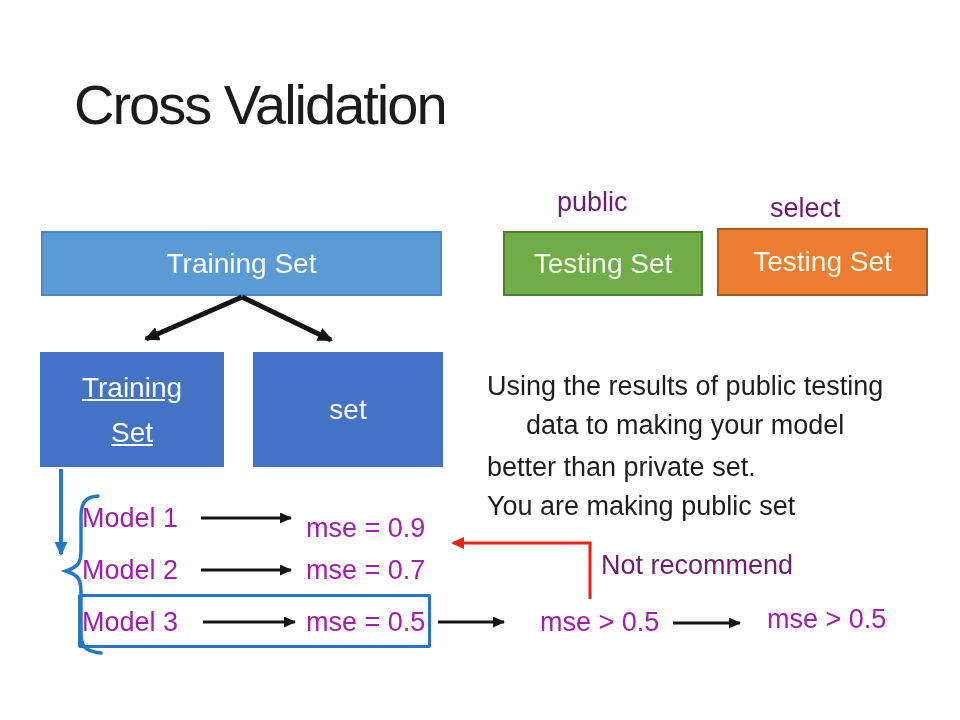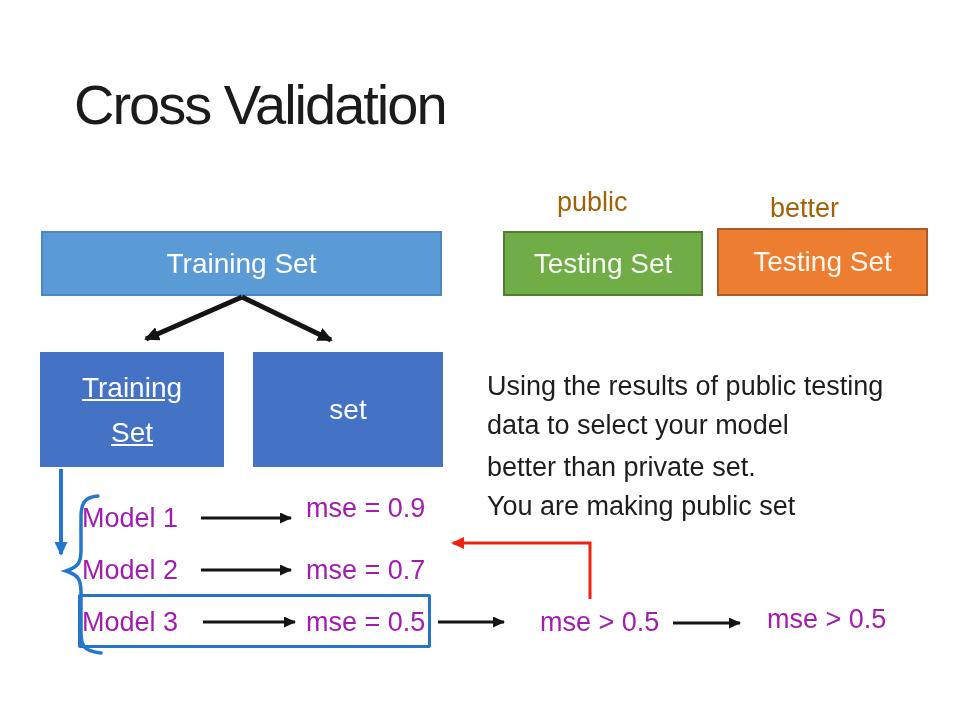--- a/index.html
+++ b/index.html
@@ -29,29 +29,29 @@
     background:#4472c4;font-size:28px;line-height:45px;flex-direction:column;
   }
   #box-testing-public{
     left:503px;top:231px;width:200px;height:65px;
     background:#70ad47;border:2px solid #527d33;font-size:28px;color:#f7faf2;
   }
   #box-testing-private{
     left:717px;top:228px;width:211px;height:68px;
     background:#ed7d31;border:2px solid #a85b25;font-size:28px;color:#fbf7ef;
   }
-  .red-label{color:#a16207;font-size:27px;white-space:nowrap;}
+  .red-label{color:#701a75;font-size:27px;white-space:nowrap;}
   #label-public{left:557px;top:187px;}
   #label-private{left:770px;top:193px;}
   .note-line{font-size:27px;line-height:39px;color:#1d1d1d;white-space:nowrap;}
-  #note-p1{left:487px;top:367px;}
+  #note-p1{left:487px;top:367px;text-align:center;}
   #note-p2{left:487px;top:448px;}
   .model-text{font-size:27px;color:#a21caf;white-space:nowrap;}
   #model1-name{left:82px;top:503px;}
-  #model1-mse{left:306px;top:493px;}
+  #model1-mse{left:306px;top:513px;}
   #model2-name{left:82px;top:555px;}
   #model2-mse{left:306px;top:555px;}
   #model3-name{left:82px;top:607px;}
   #model3-mse{left:306px;top:607px;}
   #model3-box{
     left:78px;top:594px;width:353px;height:54px;
     border:3px solid #2674c5;border-radius:2px;box-sizing:border-box;background:transparent;
   }
   #mse-public{left:540px;top:607px;}
   #mse-private{left:767px;top:604px;}
@@ -72,49 +72,50 @@
   <div id="box-training-sub" class="abs box">
     <span>Training</span>
     <span>Set</span>
   </div>
 
   <div id="box-validation" class="abs box">
     <span>set</span>
   </div>
 
   <div id="label-public" class="abs red-label">public</div>
-  <div id="label-private" class="abs red-label">better</div>
+  <div id="label-private" class="abs red-label">select</div>
 
   <div id="box-testing-public" class="abs box">
     <span>Testing Set</span>
   </div>
 
   <div id="box-testing-private" class="abs box">
     <span>Testing Set</span>
   </div>
 
   <div id="note-p1" class="abs">
     <div class="note-line">Using the results of public testing</div>
-    <div class="note-line">data to select your model</div>
+    <div class="note-line">data to making your model</div>
   </div>
   <div id="note-p2" class="abs">
     <div class="note-line">better than private set.</div>
     <div class="note-line">You are making public set</div>
   </div>
 
   <div id="model1-name" class="abs model-text">Model 1</div>
   <div id="model1-mse" class="abs model-text">mse = 0.9</div>
   <div id="model2-name" class="abs model-text">Model 2</div>
   <div id="model2-mse" class="abs model-text">mse = 0.7</div>
   <div id="model3-box" class="abs"></div>
   <div id="model3-name" class="abs model-text">Model 3</div>
   <div id="model3-mse" class="abs model-text">mse = 0.5</div>
 
   <div id="mse-public" class="abs model-text">mse &gt; 0.5</div>
   <div id="mse-private" class="abs model-text">mse &gt; 0.5</div>
+  <div id="label-not-recommend" class="abs red-label">Not recommend</div>
 
   <svg id="arrow-layer" class="abs" viewBox="0 0 960 720">
     <defs>
       <marker id="mk-black-big" markerUnits="userSpaceOnUse" markerWidth="16" markerHeight="14" refX="13" refY="7" orient="auto">
         <path d="M0,0 L15,7 L0,14 Z" fill="#141414"></path>
       </marker>
       <marker id="mk-black" markerUnits="userSpaceOnUse" markerWidth="13" markerHeight="11" refX="11" refY="5.5" orient="auto">
         <path d="M0,0 L12,5.5 L0,11 Z" fill="#141414"></path>
       </marker>
       <marker id="mk-blue" markerUnits="userSpaceOnUse" markerWidth="15" markerHeight="13" refX="12" refY="6.5" orient="auto">

